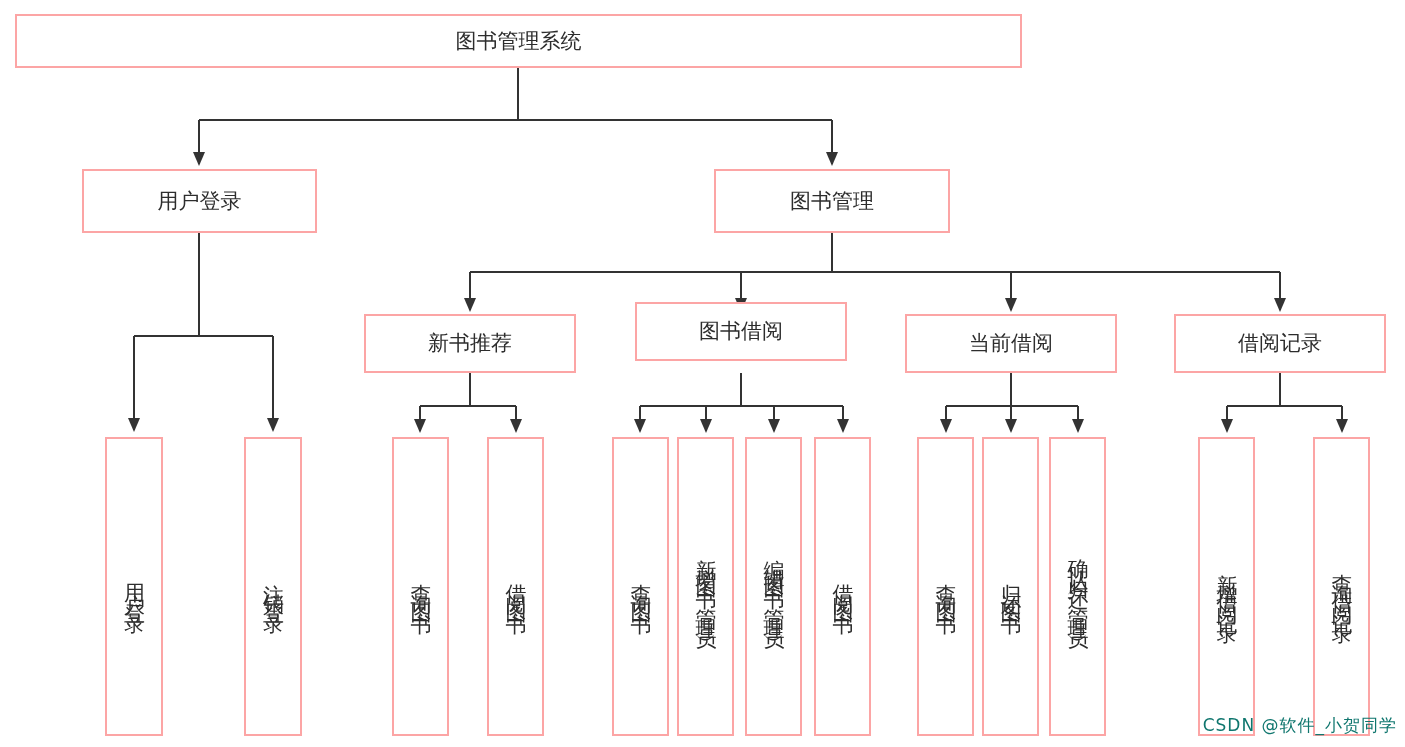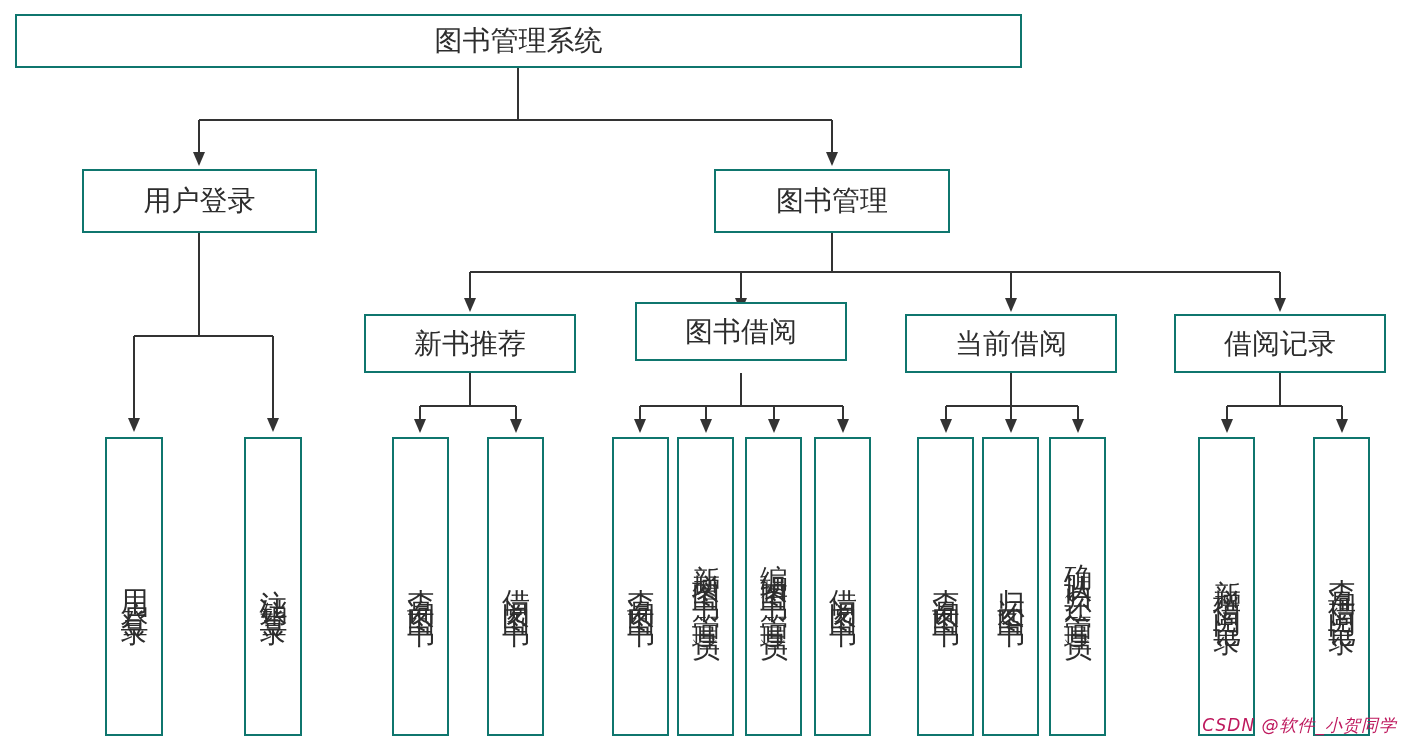--- a/index.html
+++ b/index.html
@@ -3,31 +3,31 @@
 <meta charset="utf-8">
 <style>
   html,body{margin:0;padding:0;background:#ffffff;}
   .canvas{
     position:relative;width:1405px;height:747px;background:#ffffff;
     font-family:"DejaVu Sans","Liberation Sans",sans-serif;color:#2d2d2d;overflow:hidden;
   }
   svg.connectors{position:absolute;left:0;top:0;width:1405px;height:747px;}
   svg.connectors path{stroke:#333333;stroke-width:2;fill:none;}
   .box{
-    position:absolute;background:#ffffff;border:2px solid #0f766e;box-sizing:border-box;
+    position:absolute;background:#ffffff;border:2px solid #fca5a5;box-sizing:border-box;
     display:flex;align-items:center;justify-content:center;
-    font-size:28px;line-height:1;white-space:nowrap;z-index:2;
+    font-size:21px;line-height:1;white-space:nowrap;z-index:2;
   }
   .vbox{
     writing-mode:vertical-rl;text-orientation:mixed;
     letter-spacing:10px;white-space:normal;line-height:1;
   }
   .watermark{
     position:absolute;top:714px;right:8px;z-index:5;
-    font-size:17px;color:#be185d;letter-spacing:1px;font-style:italic;
+    font-size:17px;color:#0f766e;letter-spacing:1px;
   }
 </style>
 </head>
 <body>
 
 <div class="canvas">
 
   <svg class="connectors" viewBox="0 0 1405 747">
     <defs>
       <marker id="arrow" viewBox="0 0 14 12" markerWidth="14" markerHeight="12" refX="12" refY="6" orient="auto" markerUnits="userSpaceOnUse">

